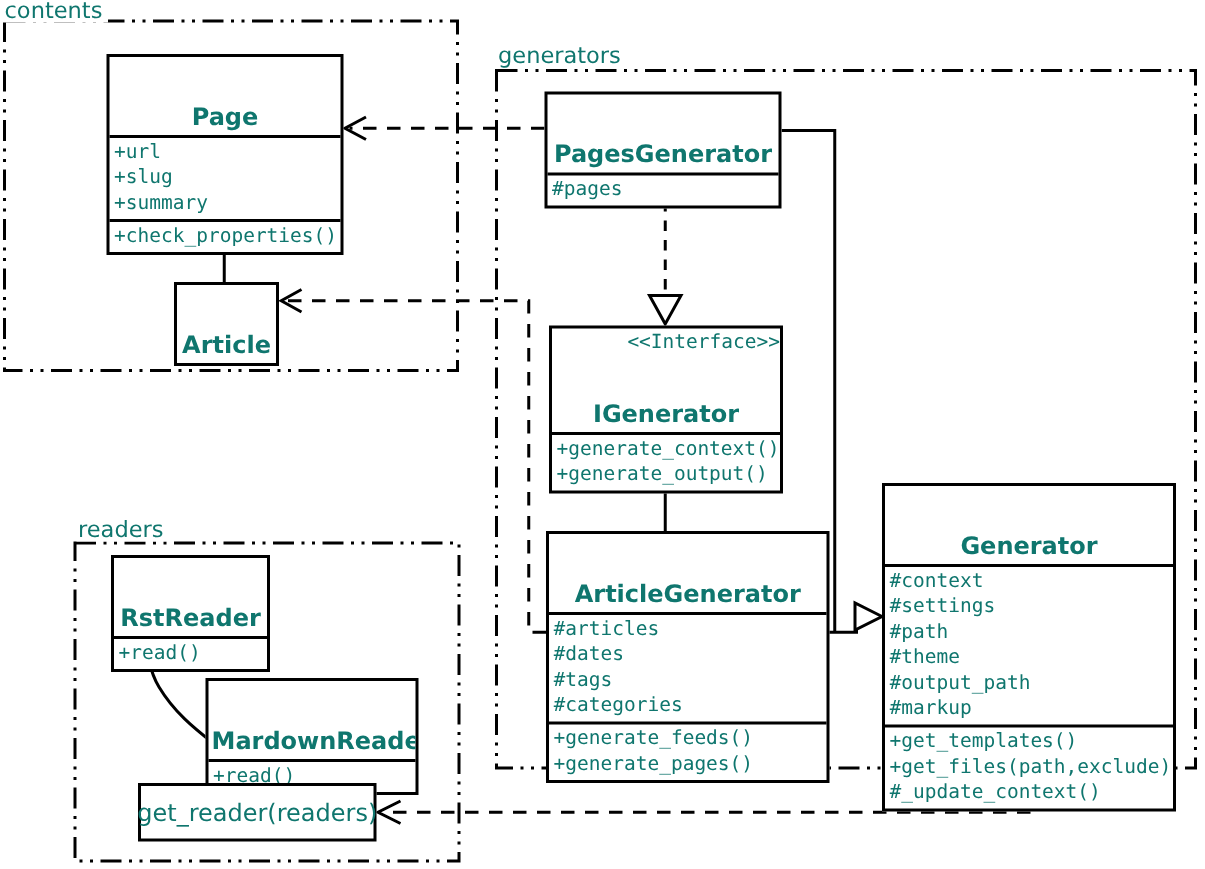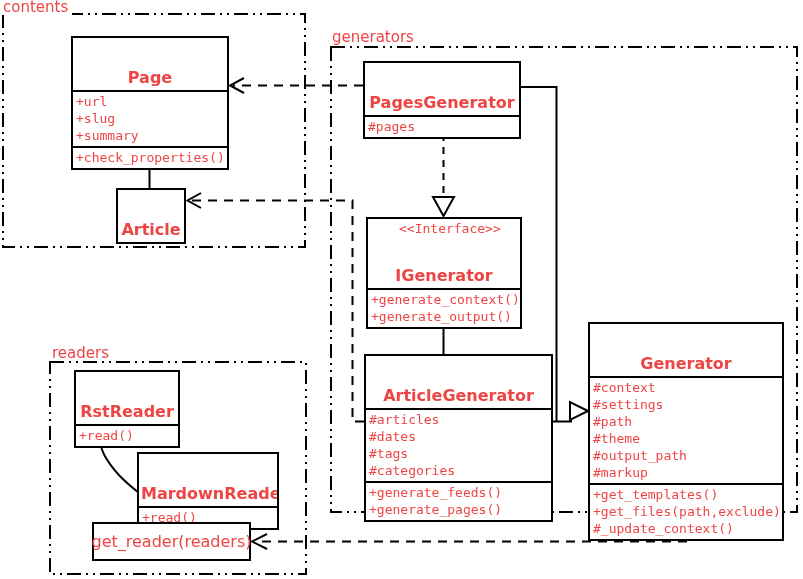--- a/index.html
+++ b/index.html
@@ -1,34 +1,34 @@
 <!DOCTYPE html>
 <html><head>
 <meta charset="utf-8">
 <style>
   html,body{margin:0;padding:0;background:#fff;}
   .stage{
     position:relative;width:803px;height:579px;background:#fff;overflow:hidden;
-    font-family:"DejaVu Sans","Liberation Sans",sans-serif;color:#ef4444;
+    font-family:"DejaVu Sans","Liberation Sans",sans-serif;color:#0f766e;
   }
   .stage svg{position:absolute;left:0;top:0;pointer-events:none;}
   .pkg-label{
     position:absolute;font:15px "DejaVu Sans","Liberation Sans",sans-serif;
     background:#fff;padding:0 4px 0 1px;line-height:15px;white-space:pre;
   }
   .uml-class{
     position:absolute;background:#fff;border:2px solid #000;box-sizing:border-box;
   }
   .uml-title{
     font:bold 16px "DejaVu Sans","Liberation Sans",sans-serif;
     line-height:22px;text-align:center;padding:1px 2px;white-space:nowrap;overflow:hidden;margin-top:28px;
   }
   .uml-stereotype{
     font:13px "DejaVu Sans Mono","Liberation Mono",monospace;
-    line-height:15px;text-align:left;padding-top:2px;white-space:pre;padding-left:31px;
+    line-height:15px;text-align:right;padding-top:2px;white-space:pre;padding-left:31px;
   }
   .uml-sect{border-top:2px solid #000;padding:1px 2px 2px 3px;}
   .uml-sect .member{
     font:13px "DejaVu Sans Mono","Liberation Mono",monospace;
     line-height:17px;white-space:pre;overflow:hidden;
   }
   .plain-box{
     position:absolute;background:#fff;border:2px solid #000;box-sizing:border-box;
     display:flex;align-items:center;justify-content:center;
     font:16px "DejaVu Sans","Liberation Sans",sans-serif;white-space:pre;

